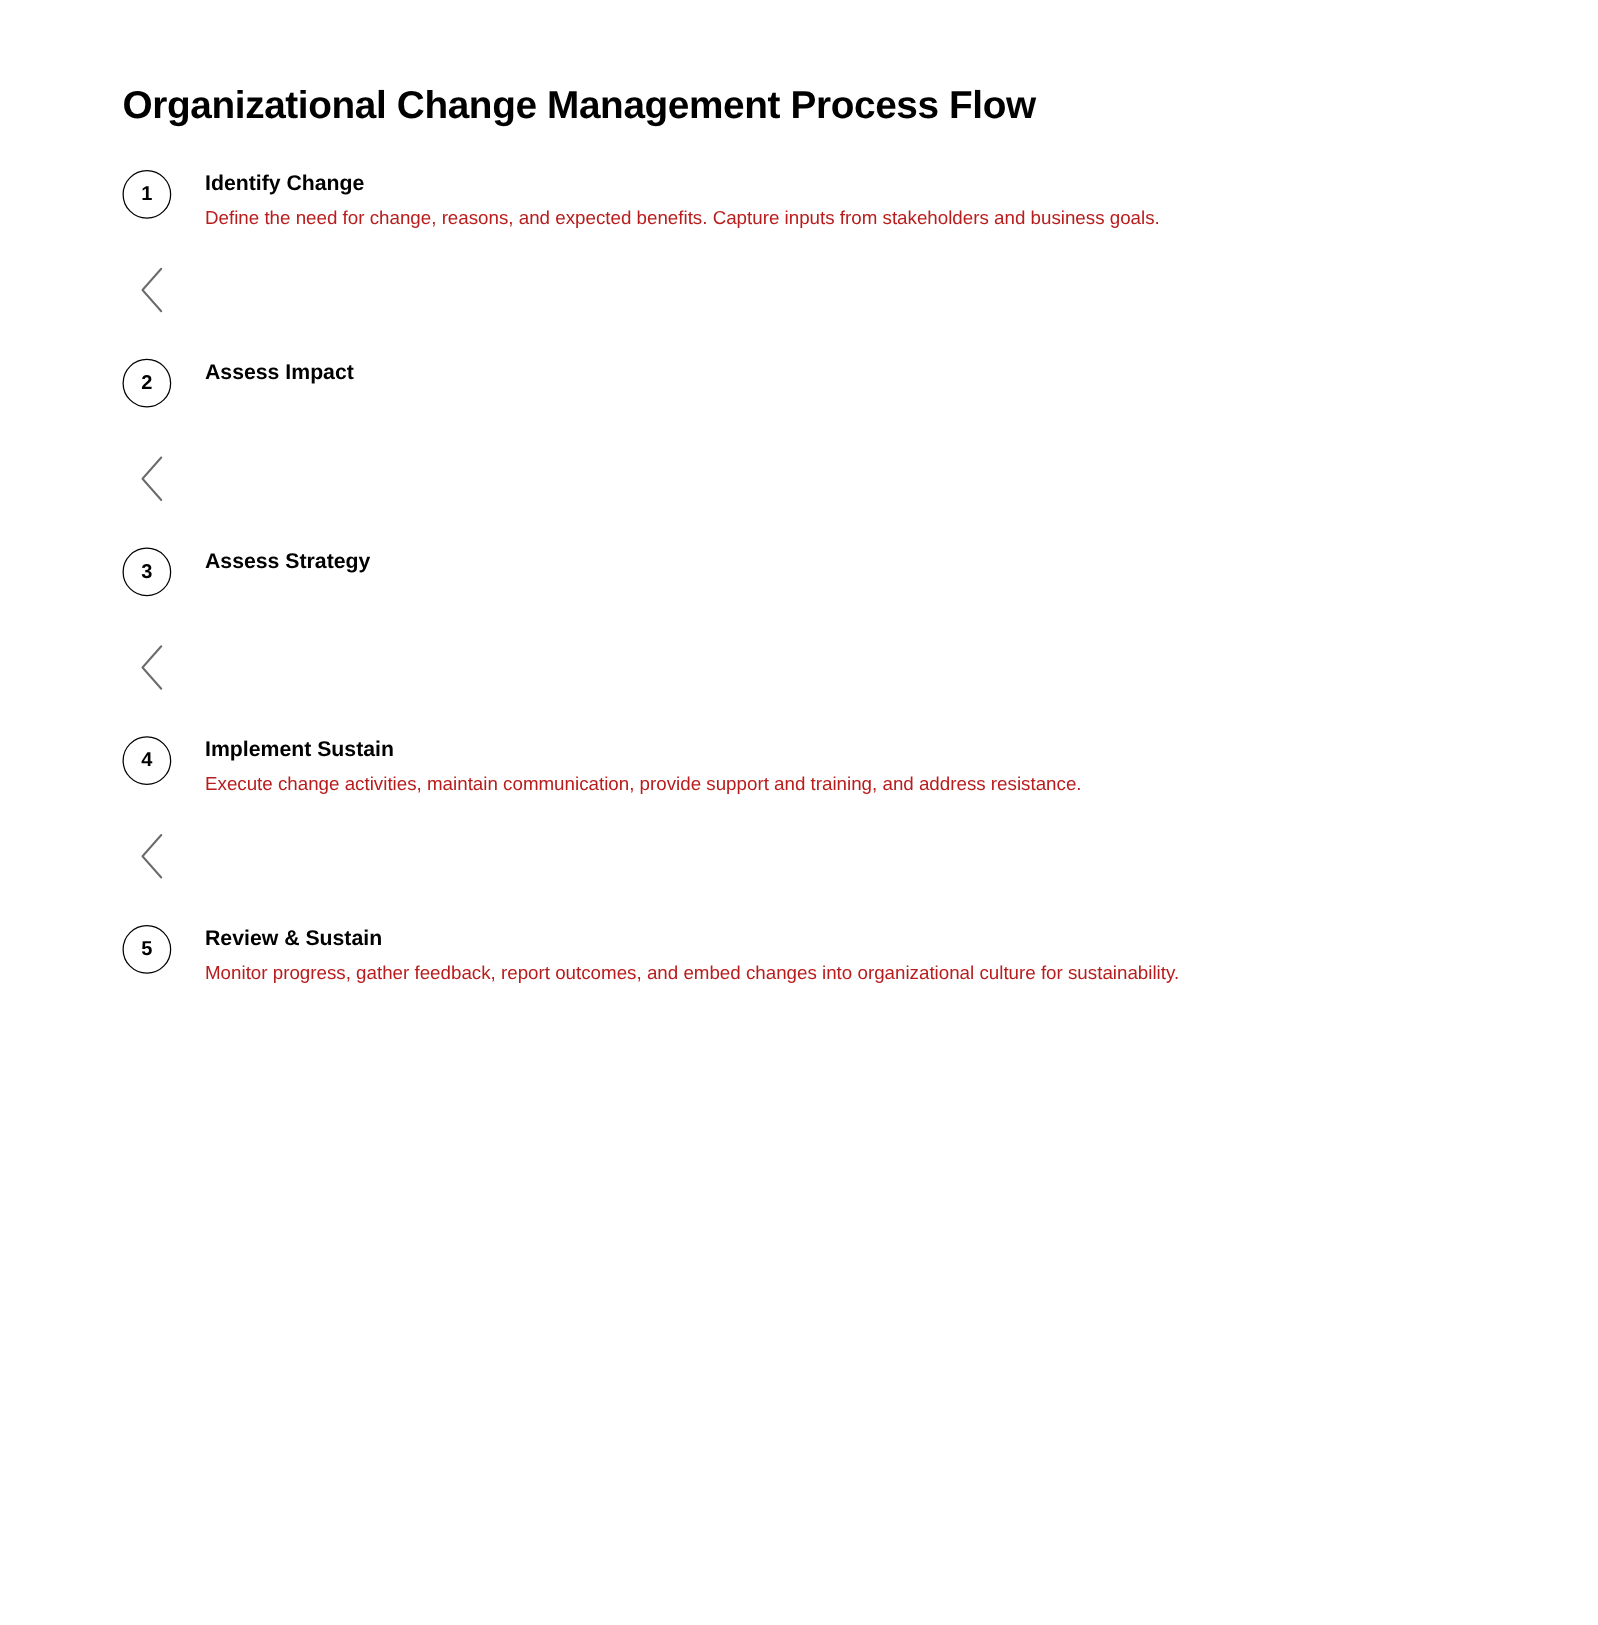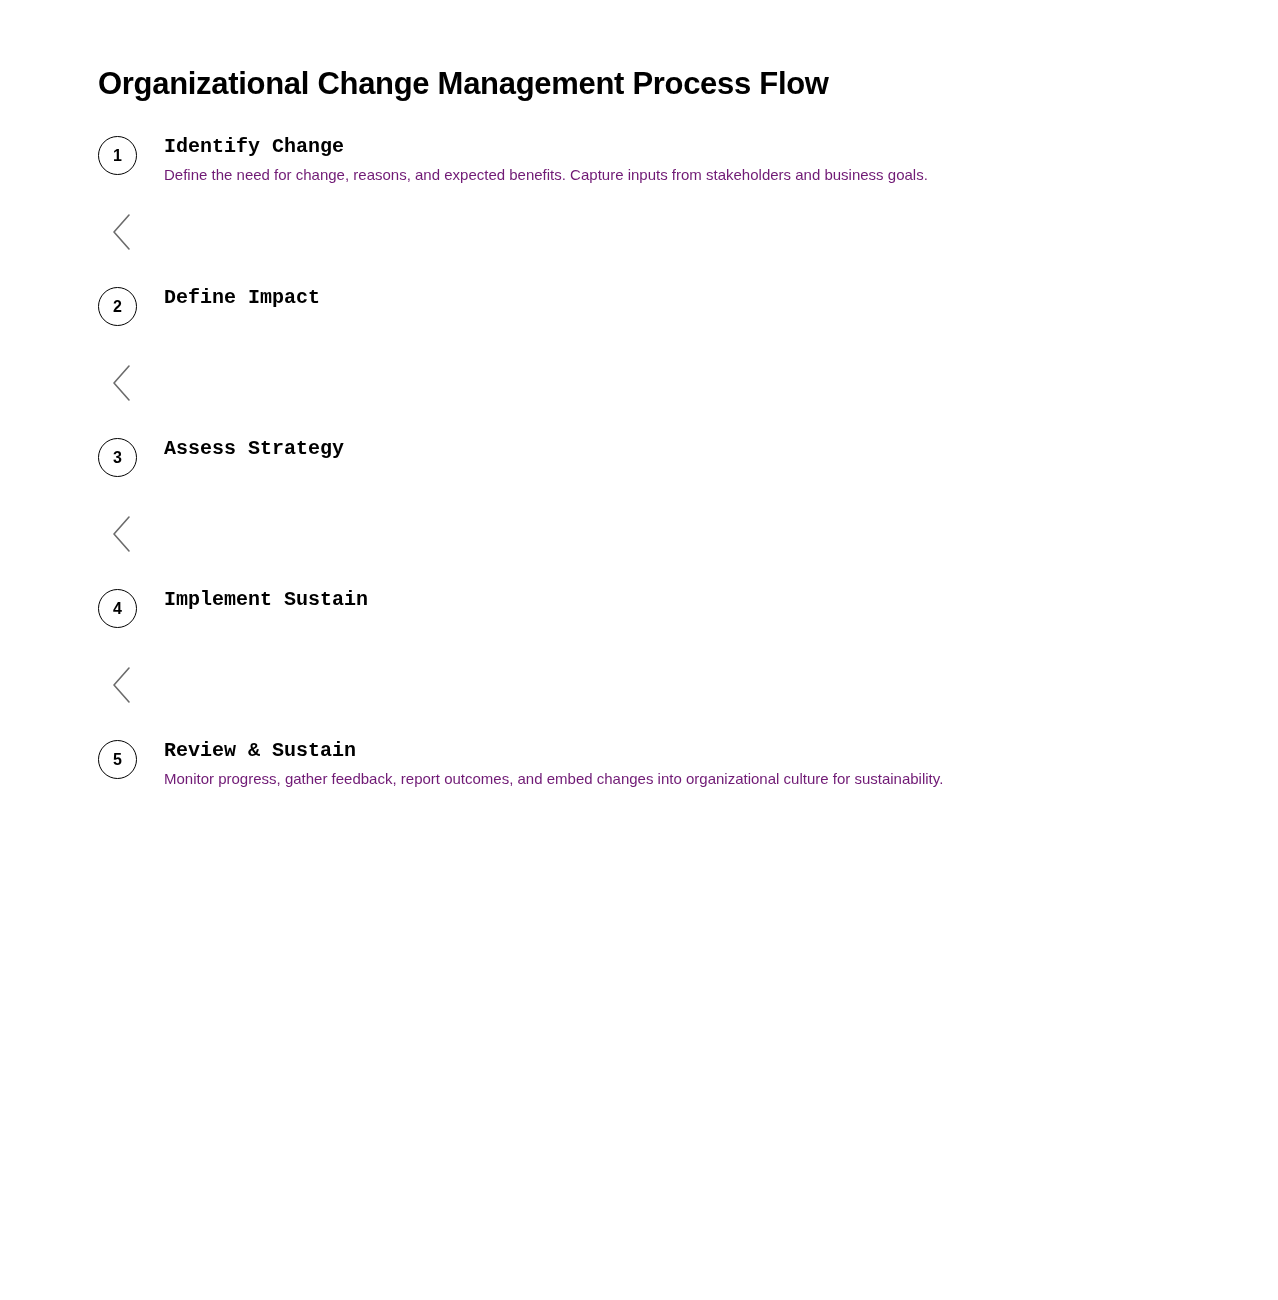--- a/index.html
+++ b/index.html
@@ -53,34 +53,34 @@
       justify-content: center;
       font-size: 16px;
       font-weight: 700;
       box-sizing: content-box;
       font-family: "Liberation Sans", sans-serif;
     }
     .step-title {
       position: absolute;
       left: 66px;
       top: 0;
-      font-size: 20px;
+      font-size: 17px;
       font-weight: 700;
       line-height: 22px;
       white-space: nowrap;
-      font-family: Liberation Mono, monospace;
+      font-family: Liberation Sans, sans-serif;
     }
     .step-desc {
       position: absolute;
       left: 66px;
       top: 29px;
       font-size: 15px;
       line-height: 20px;
       white-space: nowrap;
-      color: #701a75;
+      color: #b91c1c;
       font-family: "Liberation Sans", sans-serif;
     }
     .chevron {
       position: absolute;
       left: 13px;
       top: 76px;
       width: 22px;
       height: 40px;
     }
     .chevron svg { display: block; }
@@ -99,41 +99,42 @@
       <div class="step-desc">Define the need for change, reasons, and expected benefits. Capture inputs from stakeholders and business goals.</div>
       <div class="chevron">
         <svg width="22" height="40" viewBox="0 0 22 40">
             <polyline points="18,3 3,20 18,37" fill="none" stroke="#6b6b6b" stroke-width="1.6" stroke-linecap="round" stroke-linejoin="round"></polyline>
           </svg>
       </div>
     </div>
 
     <div class="step">
       <div class="circle">2</div>
-      <div class="step-title">Define Impact</div>
+      <div class="step-title">Assess Impact</div>
       <div class="chevron">
         <svg width="22" height="40" viewBox="0 0 22 40">
             <polyline points="18,3 3,20 18,37" fill="none" stroke="#6b6b6b" stroke-width="1.6" stroke-linecap="round" stroke-linejoin="round"></polyline>
           </svg>
       </div>
     </div>
 
     <div class="step">
       <div class="circle">3</div>
       <div class="step-title">Assess Strategy</div>
       <div class="chevron">
         <svg width="22" height="40" viewBox="0 0 22 40">
             <polyline points="18,3 3,20 18,37" fill="none" stroke="#6b6b6b" stroke-width="1.6" stroke-linecap="round" stroke-linejoin="round"></polyline>
           </svg>
       </div>
     </div>
 
     <div class="step">
       <div class="circle">4</div>
       <div class="step-title">Implement Sustain</div>
+      <div class="step-desc">Execute change activities, maintain communication, provide support and training, and address resistance.</div>
       <div class="chevron">
         <svg width="22" height="40" viewBox="0 0 22 40">
             <polyline points="18,3 3,20 18,37" fill="none" stroke="#6b6b6b" stroke-width="1.6" stroke-linecap="round" stroke-linejoin="round"></polyline>
           </svg>
       </div>
     </div>
 
     <div class="step">
       <div class="circle">5</div>
       <div class="step-title">Review &amp; Sustain</div>

